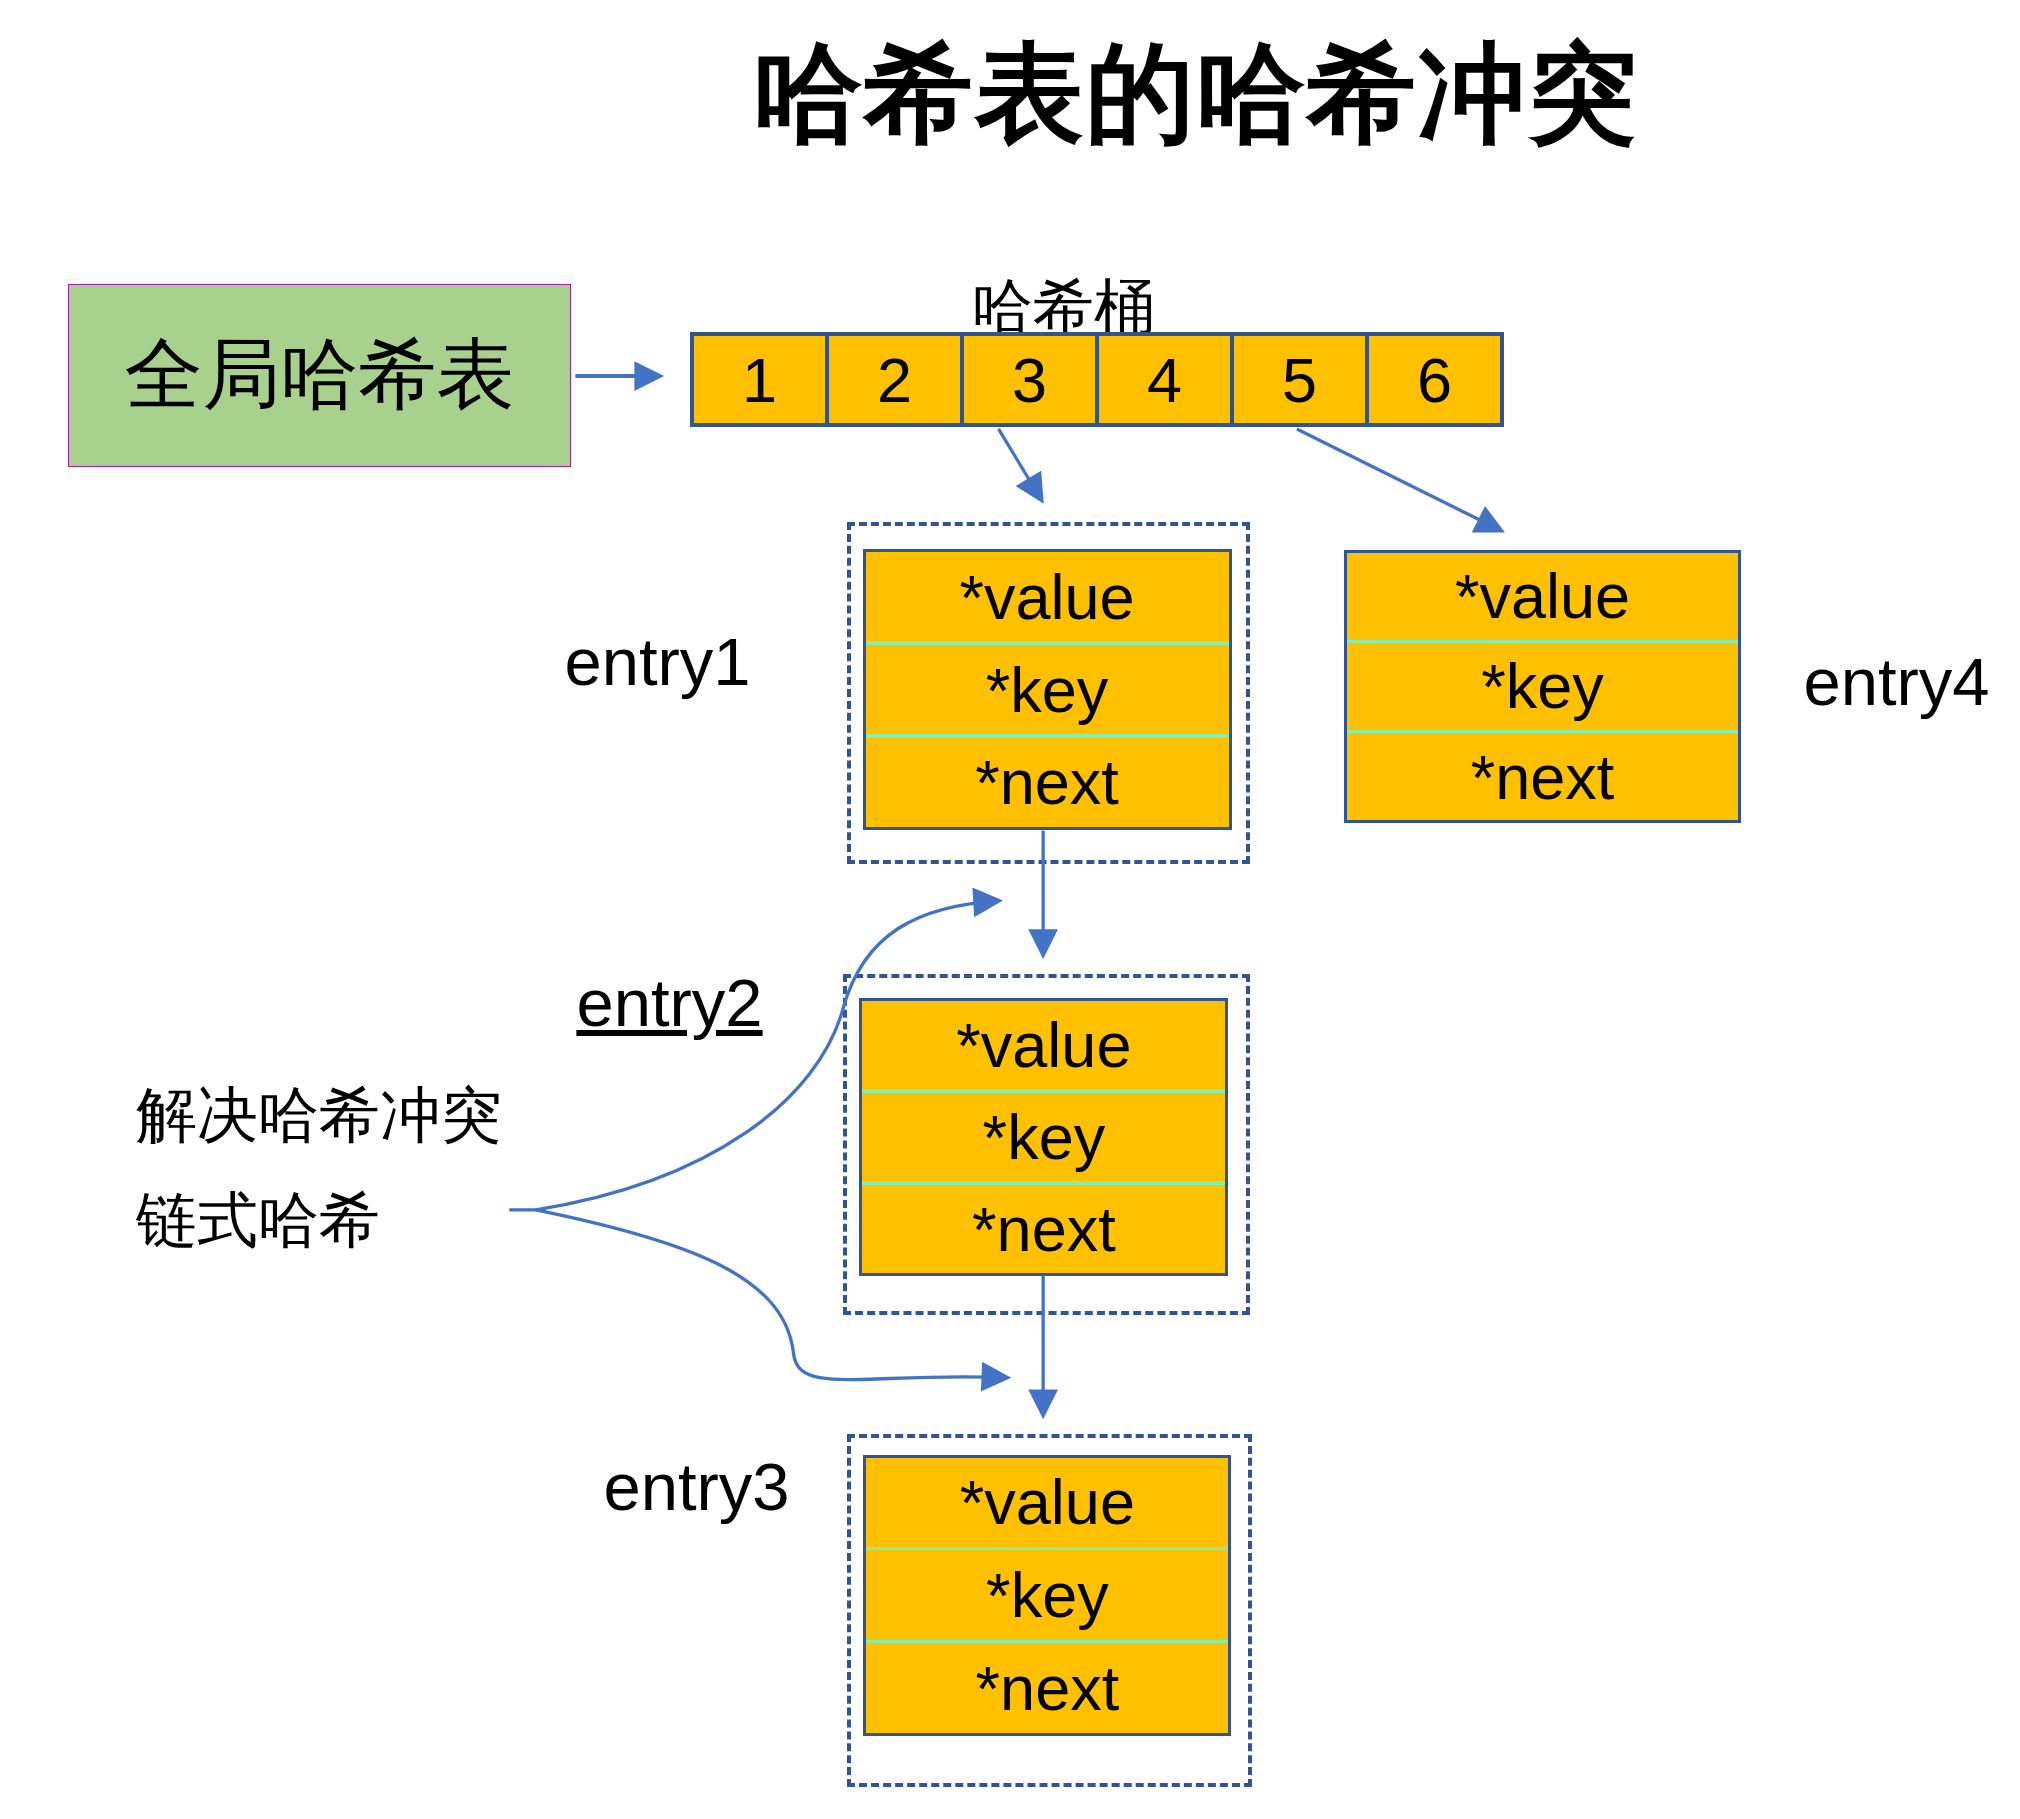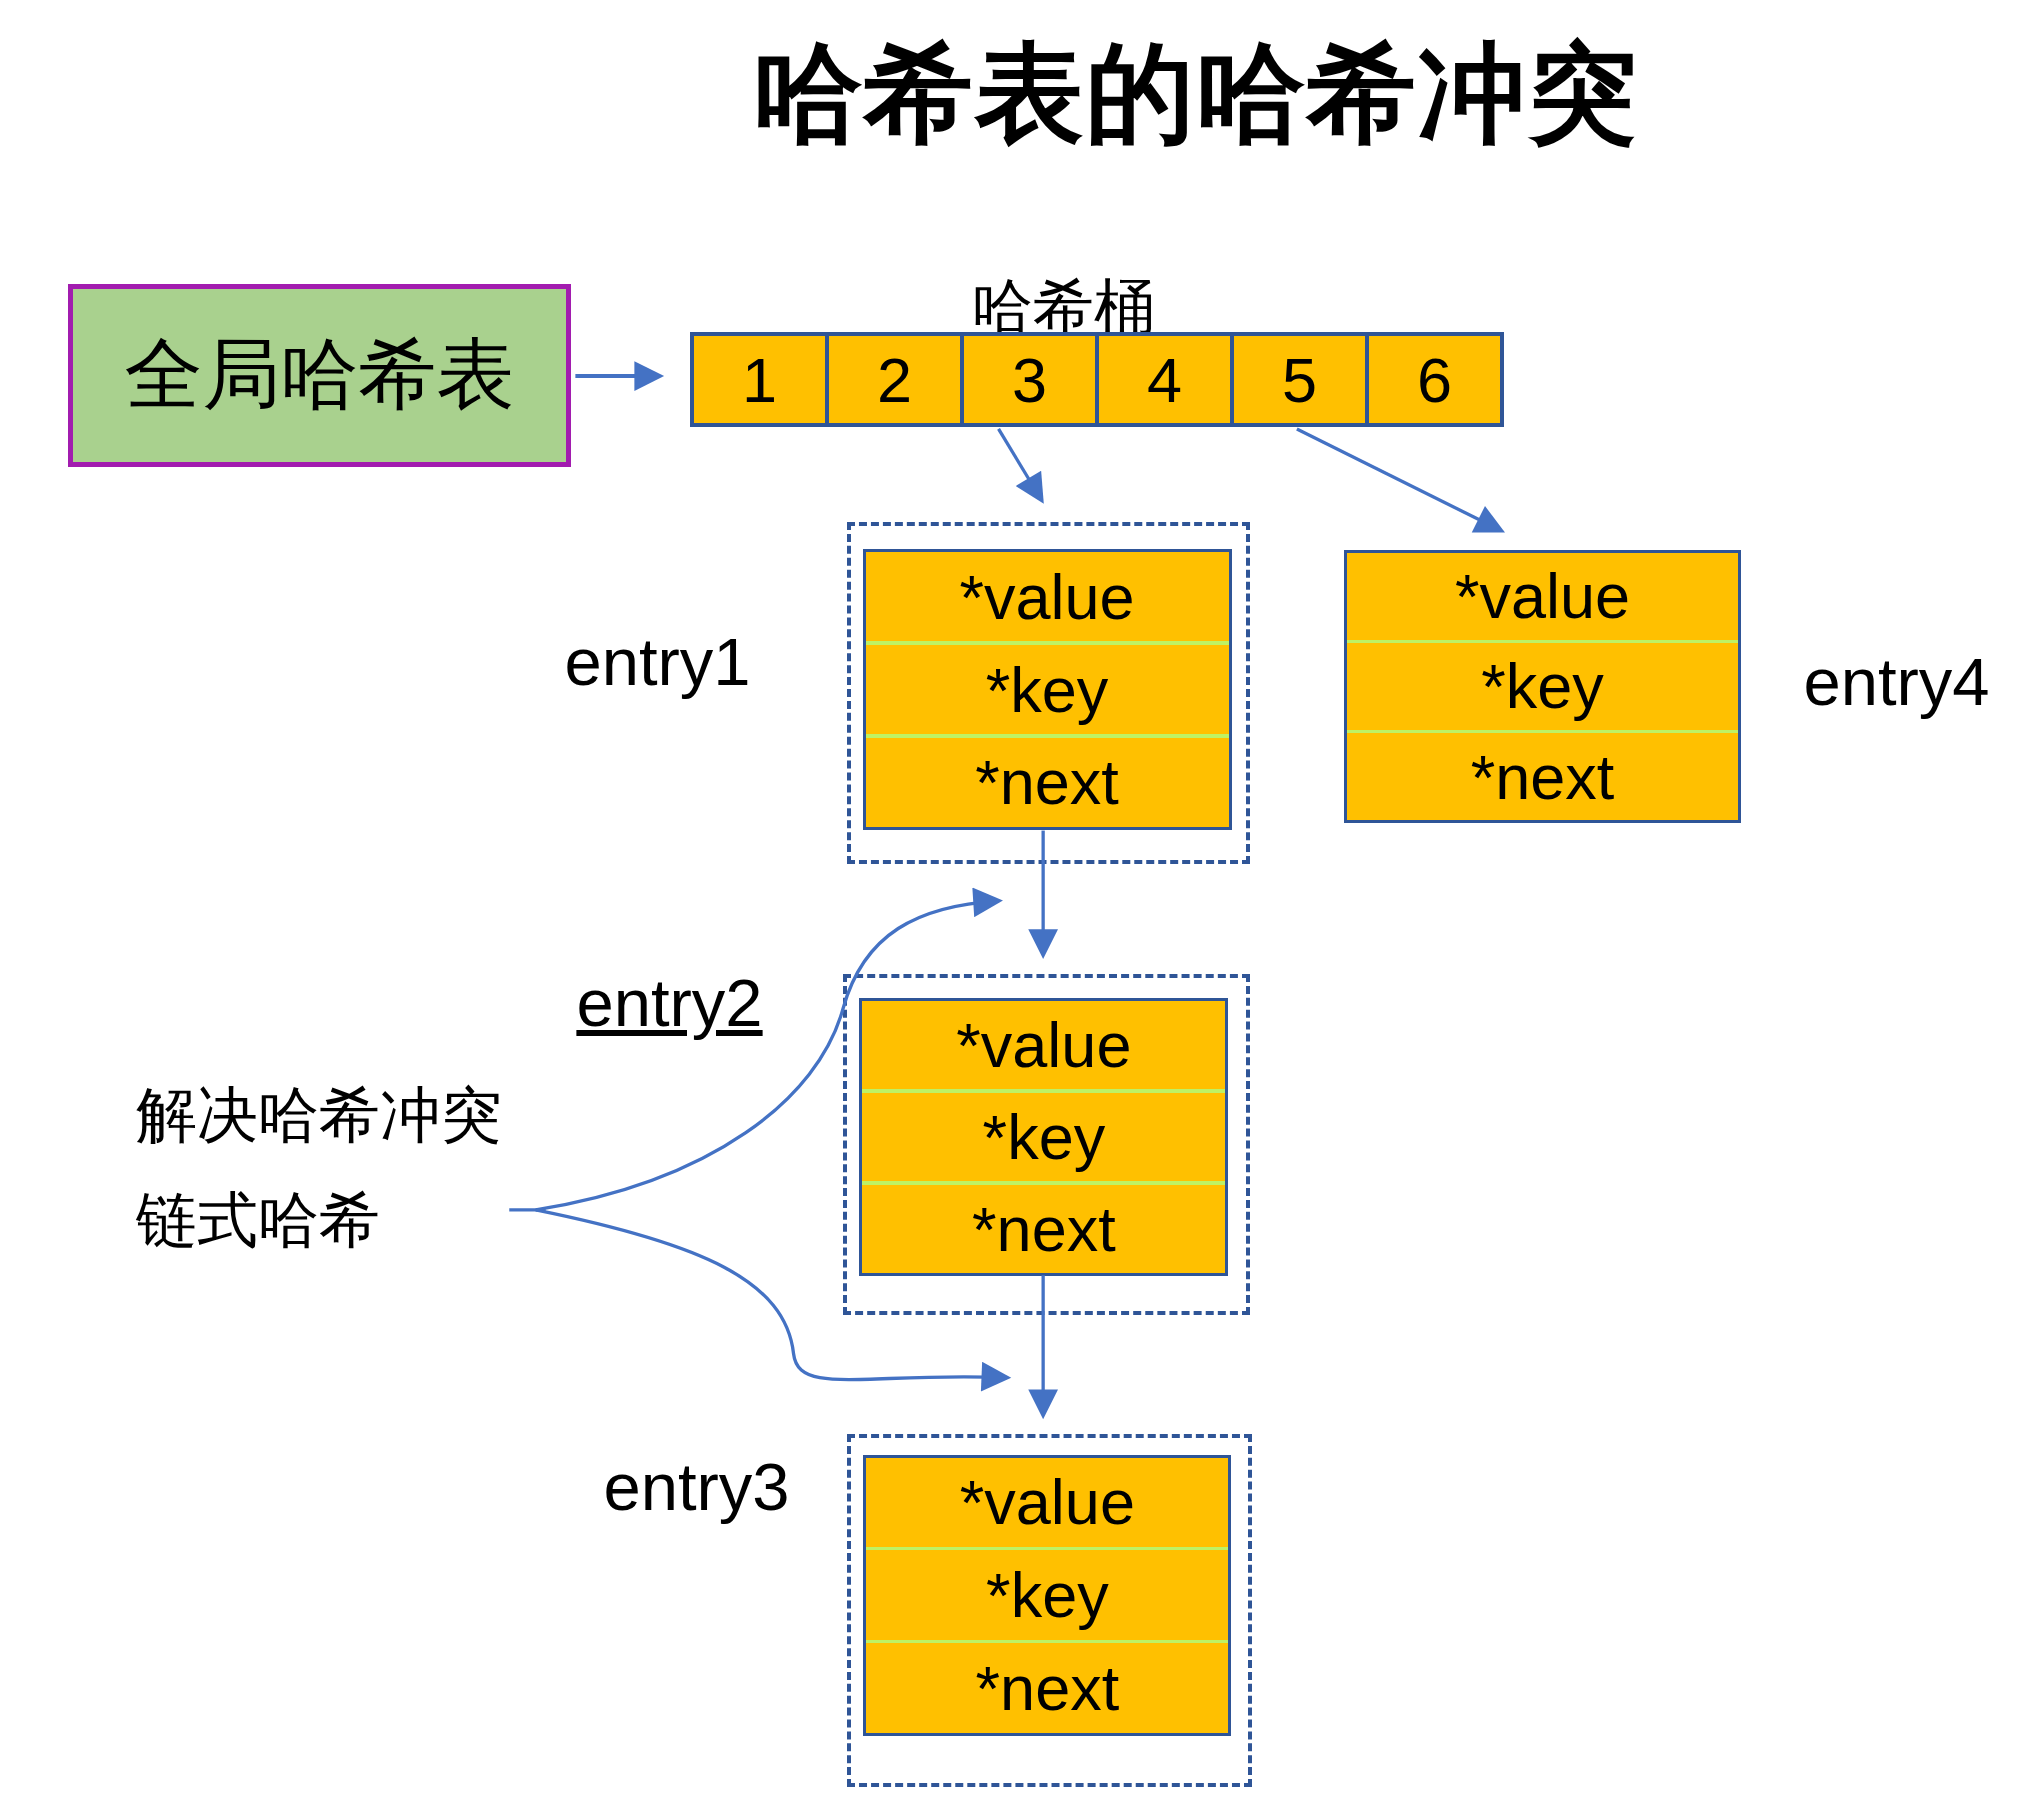--- a/index.html
+++ b/index.html
@@ -10,21 +10,21 @@
   .abs{position:absolute;}
   
   .title{
     left:333px;top:23px;width:1306px;height:141px;
     font-size:109px;font-weight:700;text-align:right;line-height:141px;
     letter-spacing:1.7px;
   }
   
   .global-box{
     left:68px;top:284px;width:503px;height:183px;
-    background:#A9D18E;border:5px solid #a21caf;box-sizing:border-box;
+    background:#A9D18E;border:1px solid #a21caf;box-sizing:border-box;
     display:flex;align-items:center;justify-content:center;
     font-size:78px;font-weight:500;
   }
   
   .bucket-label{
     left:898px;top:228px;width:331px;height:79px;
     font-size:61px;font-weight:500;text-align:center;line-height:79px;margin-top:40px;
   }
   
   .bucket-row{
@@ -37,21 +37,21 @@
     display:flex;align-items:center;justify-content:center;
     font-size:63px;
   }
   .bucket-cell:first-child{margin-left:0;}
   
   .entry-dashed{
     border:4.1px dashed #2F5597;box-sizing:border-box;
   }
   .entry-stack{
     position:absolute;
-    background:#bef264;border:3.3px solid #2F5597;box-sizing:border-box;
+    background:#86efac;border:3.3px solid #2F5597;box-sizing:border-box;
     display:flex;flex-direction:column;gap:3.3px;
   }
   .entry-field{
     flex:1;background:#FFC000;
     display:flex;align-items:center;justify-content:center;
     font-size:63px;
   }
   .entry-label{
     font-size:67px;text-align:center;height:69px;line-height:69px;width:265px;
   }

